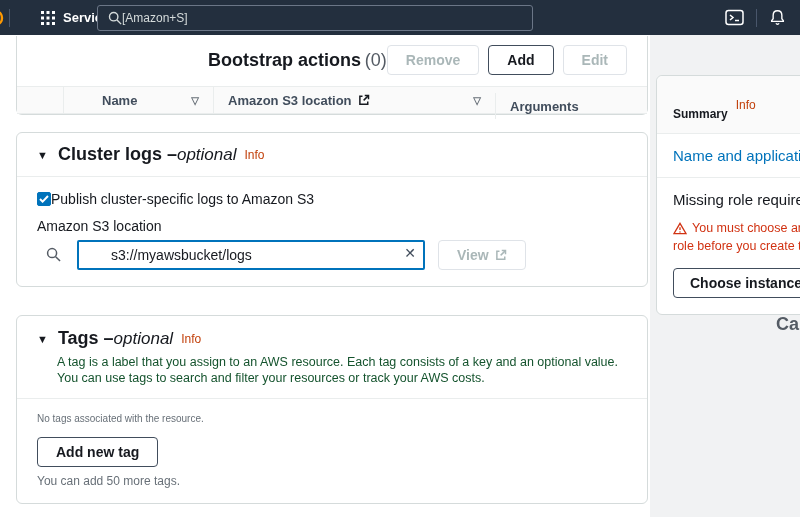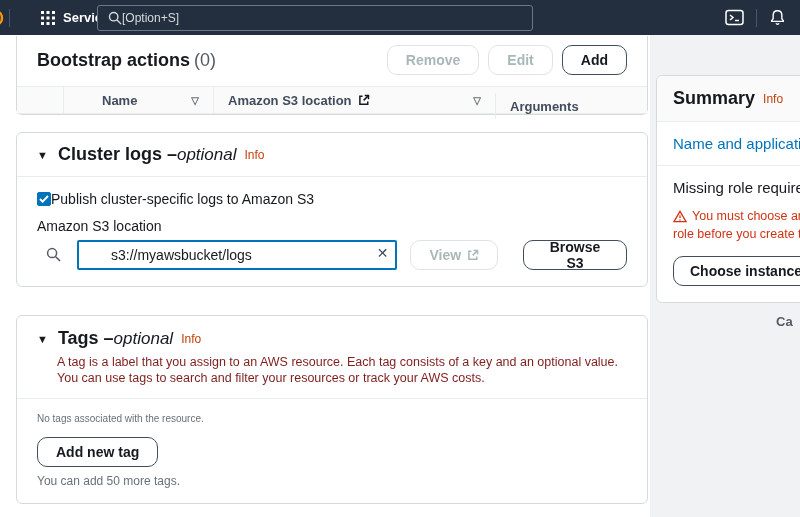--- a/index.html
+++ b/index.html
@@ -38,27 +38,27 @@
   .card.cut-top { border-top:none; border-radius:0 0 6px 6px; }
   .sec-divider { height:1px; background:#eaeded; }
   .info-link { color:#c2410c; font-size:12px; margin-left:8px; cursor:pointer; }
   .h-title { font-size:18px; font-weight:bold; color:#16191f; }
   .h-optional { font-size:17px; font-style:italic; font-weight:normal; }
   .caret { font-size:11px; color:#16191f; margin-right:10px; }
 
   .btn {
     display:inline-flex; align-items:center; justify-content:center; gap:6px;
     height:30px; padding:0 18px; background:#fff; border:1px solid #414d5c;
-    border-radius:10px; font-weight:bold; font-size:14px; color:#16191f; cursor:pointer;
+    border-radius:4px; font-weight:bold; font-size:14px; color:#16191f; cursor:pointer;
     font-family:"Liberation Sans", sans-serif;
   }
   .btn.disabled { border-color:#dfe3e8; color:#aab7b8; cursor:default; }
 
   
-  .ba-header { display:flex; align-items:center; justify-content:space-between; padding:9px 20px 11px; }
+  .ba-header { display:flex; align-items:center; justify-content:flex-end; padding:9px 20px 11px; }
   .ba-count { font-weight:normal; color:#545b64; }
   .ba-buttons { display:flex; gap:9px; }
   .tbl-header {
     display:flex; align-items:center; height:28px; background:#fafafa;
     border-top:1px solid #eaeded; border-bottom:1px solid #eaeded;
     font-size:13px; font-weight:bold; color:#414d5c;
   }
   .tbl-col { display:flex; align-items:center; height:100%; padding:0 14px; border-left:1px solid #eaeded; }
   .tbl-col.first { border-left:none; width:46px; }
   .tbl-col.c-name { width:150px;padding-left:38px; }
@@ -86,42 +86,42 @@
     font-family:"Liberation Sans", sans-serif; background:#fff;
   }
   .search-wrap .mag { position:absolute; left:9px; top:7px; }
   .clear-x { position:absolute; right:9px; top:5px; font-size:14px; color:#414d5c; cursor:pointer; }
   .encrypt-row { margin-top:15px; }
 
   
   .tags-card { margin-top:28px; }
   .tags-head { padding:12px 20px 11px; }
   .tags-title-row { display:flex; align-items:center; }
-  .tags-desc { margin:5px 0 1px 20px; font-size:12.5px; line-height:16px; color:#7f1d1d; max-width:585px; }
+  .tags-desc { margin:5px 0 1px 20px; font-size:12.5px; line-height:16px; color:#14532d; max-width:585px; }
   .tags-body { padding:14px 20px 15px; }
   .tags-empty { color:#687078; font-size:10px; }
   .add-tag-btn { margin-top:13px; }
   .tags-hint { margin-top:7px; font-size:12px; color:#687078; }
 
   
   .summary-card { position:absolute; left:656px; top:75px; width:170px; background:#fff;
     border:1px solid #d5dbdb; border-radius:6px; }
   .sum-head { background:#fafafa; border-bottom:1px solid #eaeded; border-radius:6px 6px 0 0;
     padding:12px 16px; display:flex; align-items:center; }
-  .sum-title { font-size:18px; font-weight:bold; }
+  .sum-title { font-size:12px; font-weight:bold;margin-top:19px; }
   .sum-link-row { padding:13px 16px; border-bottom:1px solid #eaeded; }
   .sum-link { color:#0073bb; font-size:15px; cursor:pointer; white-space:nowrap; }
   .sum-missing { padding:13px 16px 16px; }
   .sum-missing-h { font-size:15px; color:#16191f; white-space:nowrap; }
   .warn { margin-top:11px; color:#d13212; font-size:12.5px; line-height:18px; }
   .warn-l1 { display:flex; align-items:center; gap:5px; white-space:nowrap; }
   .warn-l2 { white-space:nowrap; }
   .choose-btn { margin-top:13px; width:200px; justify-content:flex-start; padding-left:16px; white-space:nowrap; }
 
-  .cancel-btn { position:absolute; left:776px; top:314px; font-size:13px; font-weight:bold;
+  .cancel-btn { position:absolute; left:776px; top:314px; font-size:18px; font-weight:bold;
     color:#545b64; cursor:pointer; white-space:nowrap; }
 
   svg { display:block; }
 </style>
 </head>
 <body>
 
 <div class="topbar">
   <span class="logo-frag">
     <svg width="14" height="16" viewBox="0 0 14 16" fill="none">
@@ -144,21 +144,21 @@
   </span>
   <span class="services-label">Services</span>
 
   <div class="tb-search">
     <span>
       <svg width="14" height="14" viewBox="0 0 16 16" fill="none" stroke="#d5dbdb" stroke-width="1.6">
         <circle cx="6.5" cy="6.5" r="4.8"></circle>
           <path d="M10.3 10.3L15 15"></path>
       </svg>
     </span>
-    <span class="shortcut">[Option+S]</span>
+    <span class="shortcut">[Amazon+S]</span>
   </div>
 
   <div class="tb-right">
     <span class="tb-iconbtn">
       <svg width="19" height="17" viewBox="0 0 19 17" fill="none" stroke="#fff" stroke-width="1.5">
         <rect x="1" y="1.5" width="17" height="14" rx="2.5"></rect>
         <path d="M5 6l3 2.5L5 11"></path>
         <path d="M10 11.5h4"></path>
       </svg>
     </span>
@@ -177,22 +177,22 @@
 <div class="left-col">
 
   <div class="card cut-top">
     <div class="ba-header">
       <div>
         <span class="h-title">Bootstrap actions</span>
         <span class="h-title ba-count">(0)</span>
       </div>
       <div class="ba-buttons">
         <button class="btn disabled">Remove</button>
+        <button class="btn">Add</button>
         <button class="btn disabled">Edit</button>
-        <button class="btn">Add</button>
       </div>
     </div>
     <div class="tbl-header">
       <div class="tbl-col first"></div>
       <div class="tbl-col c-name">
         <span>Name</span>
         <span class="sort-icon">▽</span>
       </div>
       <div class="tbl-col c-s3">
         <span>Amazon S3 location</span>
@@ -245,21 +245,20 @@
         <button class="btn disabled">
           <span>View</span>
           <span>
             <svg width="12" height="12" viewBox="0 0 16 16" fill="none" stroke="#aab7b8" stroke-width="2">
               <path d="M6 3H2.5v10.5H13V10"></path>
                 <path d="M9 2h5v5"></path>
                 <path d="M13.5 2.5L7.5 8.5"></path>
             </svg>
           </span>
         </button>
-        <button class="btn" style="margin-left:12px;">Browse S3</button>
       </div>
 
     </div>
   </div>
 
   <div class="card tags-card">
     <div class="tags-head">
       <div class="tags-title-row">
         <span class="caret">▼</span>
         <span class="h-title">Tags –</span>

